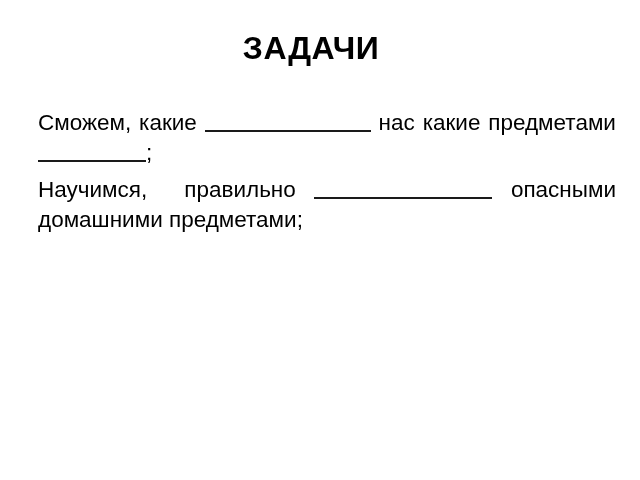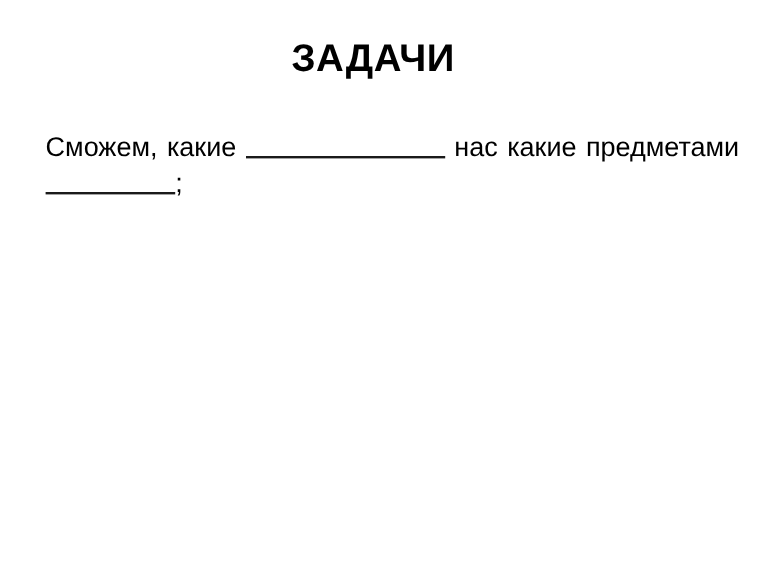--- a/index.html
+++ b/index.html
@@ -61,15 +61,16 @@
   </style>
 </head>
 <body>
 
 <div class="slide">
   <div class="title">ЗАДАЧИ</div>
 
   <div class="body">
     <p class="para"><span>Сможем,</span> <span>какие</span> <span class="blank b1"></span> <span>нас</span> <span>какие</span> <span>предметами</span> <span class="blank b2"></span><span>;</span></p>
 
+    <p class="para"><span>Научимся,</span>&nbsp; <span>правильно</span> <span class="blank b3"></span> <span>опасными</span> <span>домашними предметами;</span></p>
 
   </div>
 </div>
 
 </body></html>

